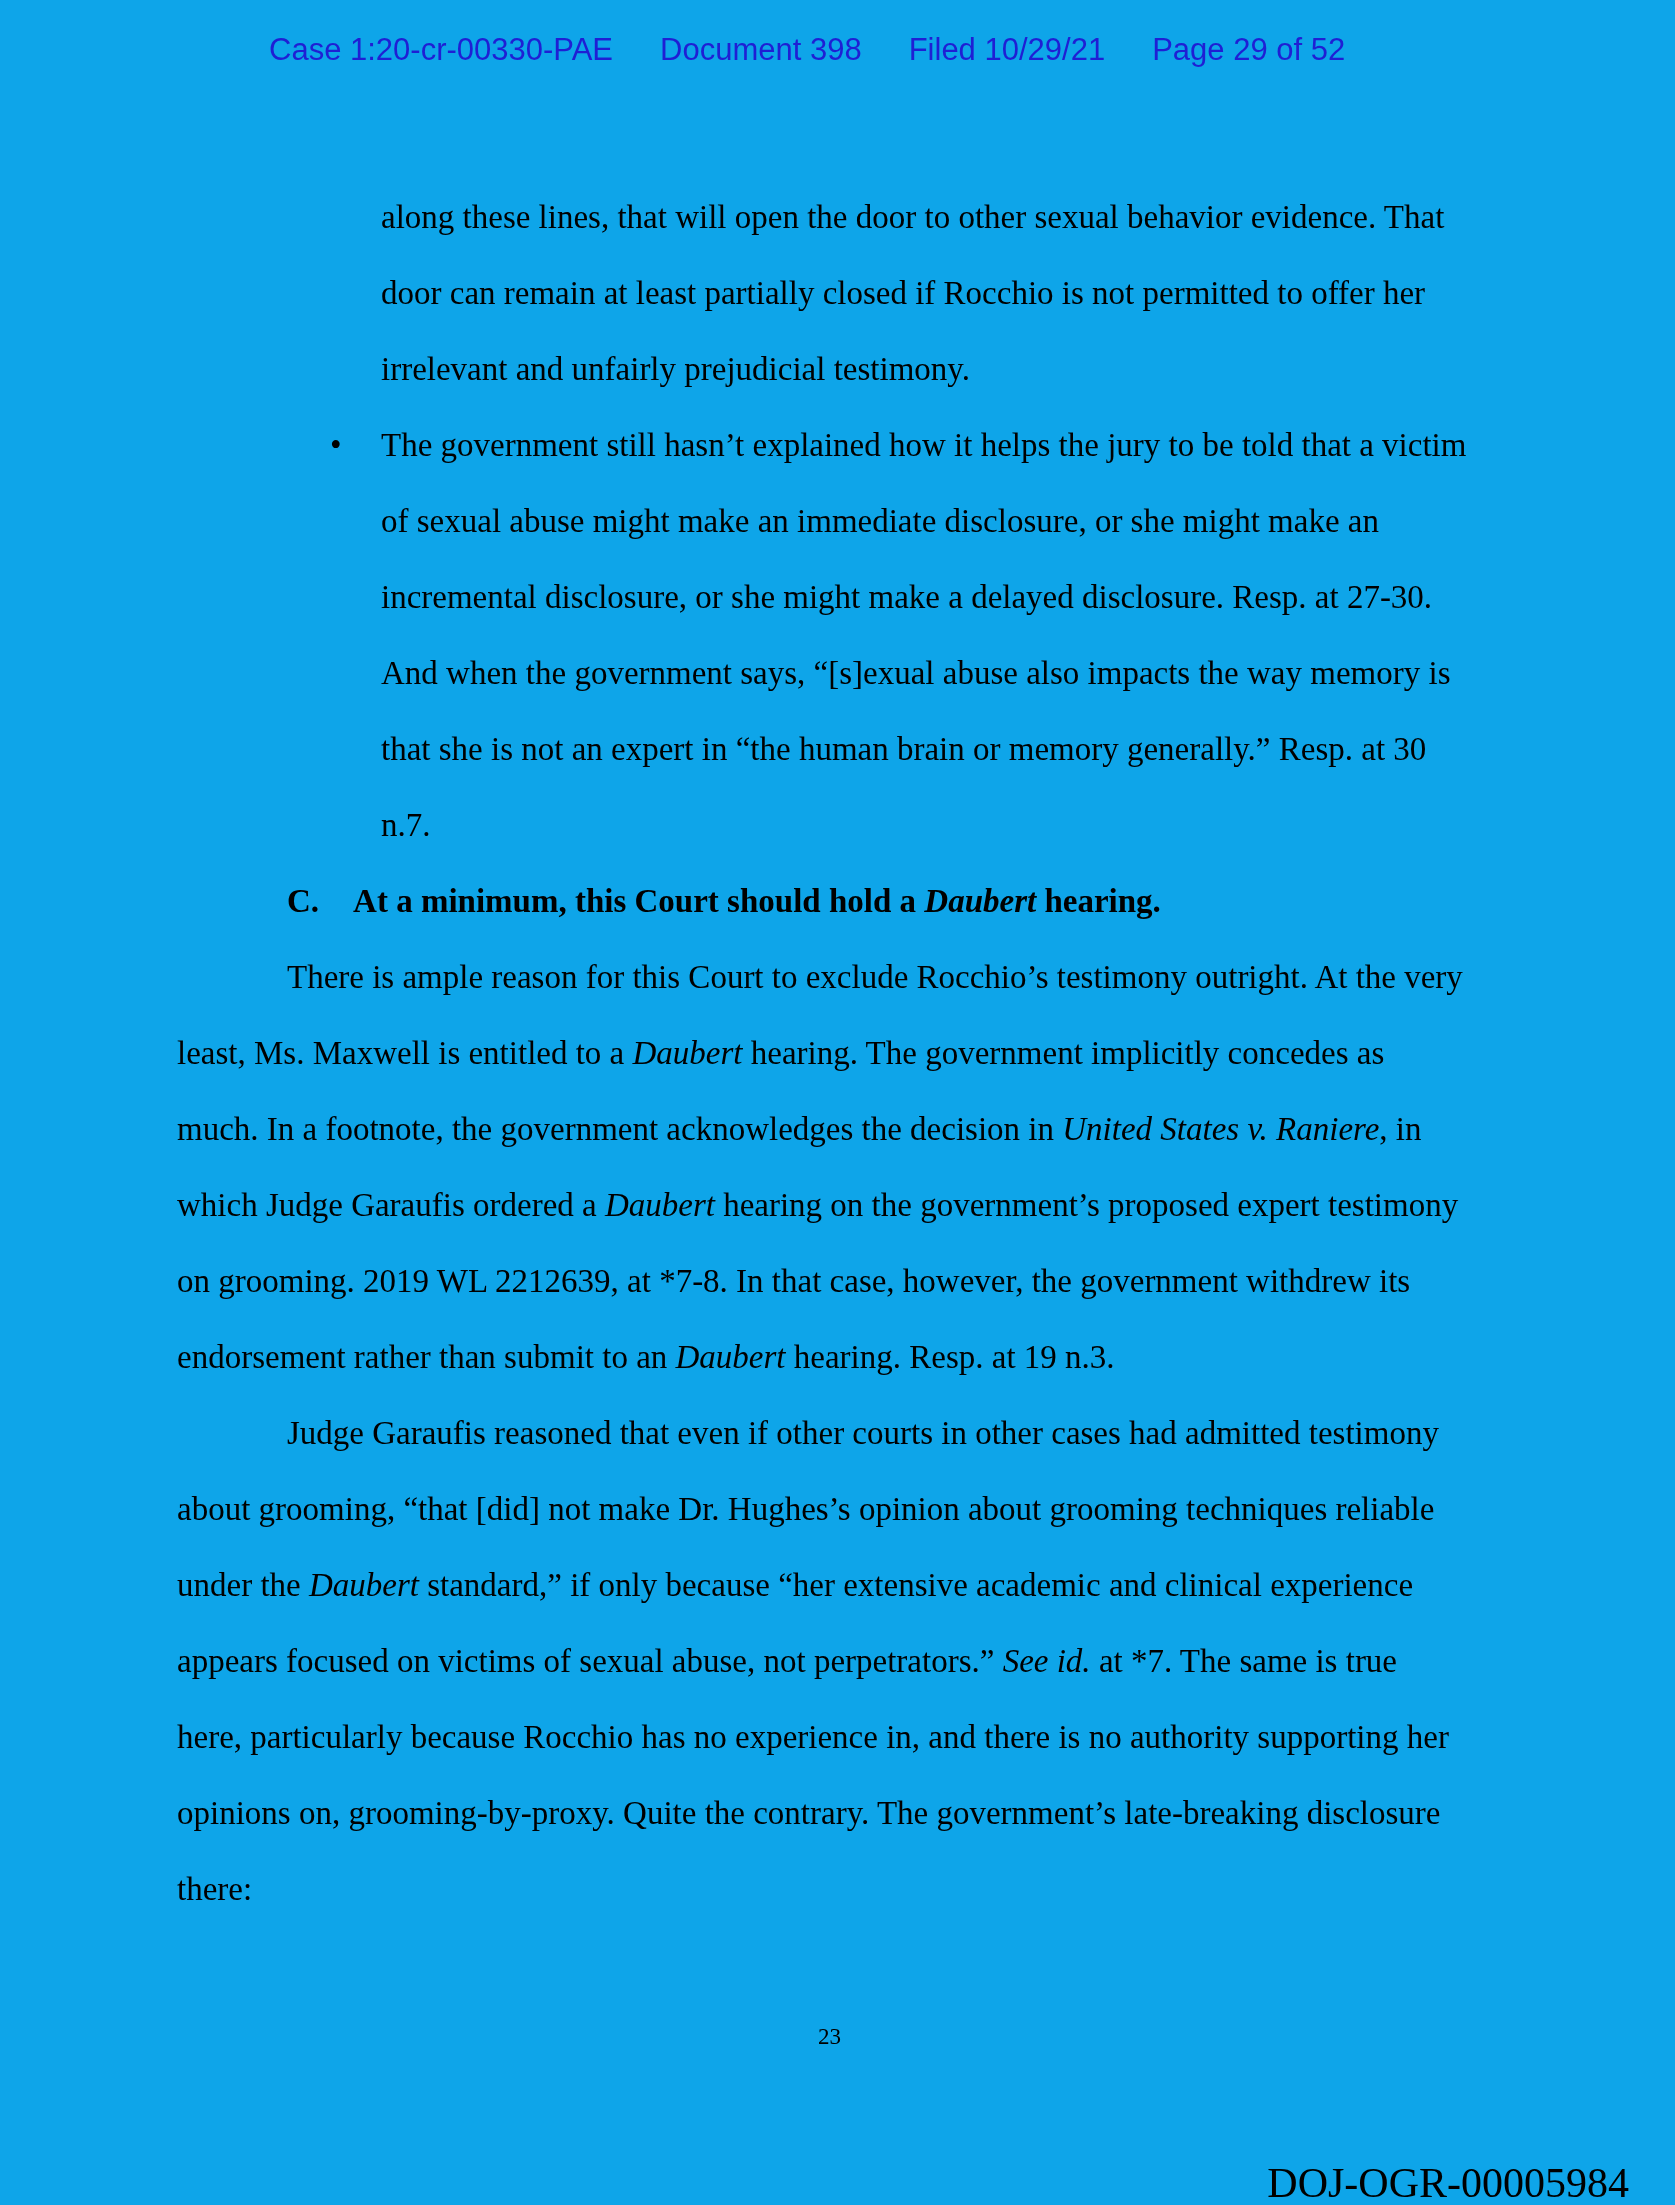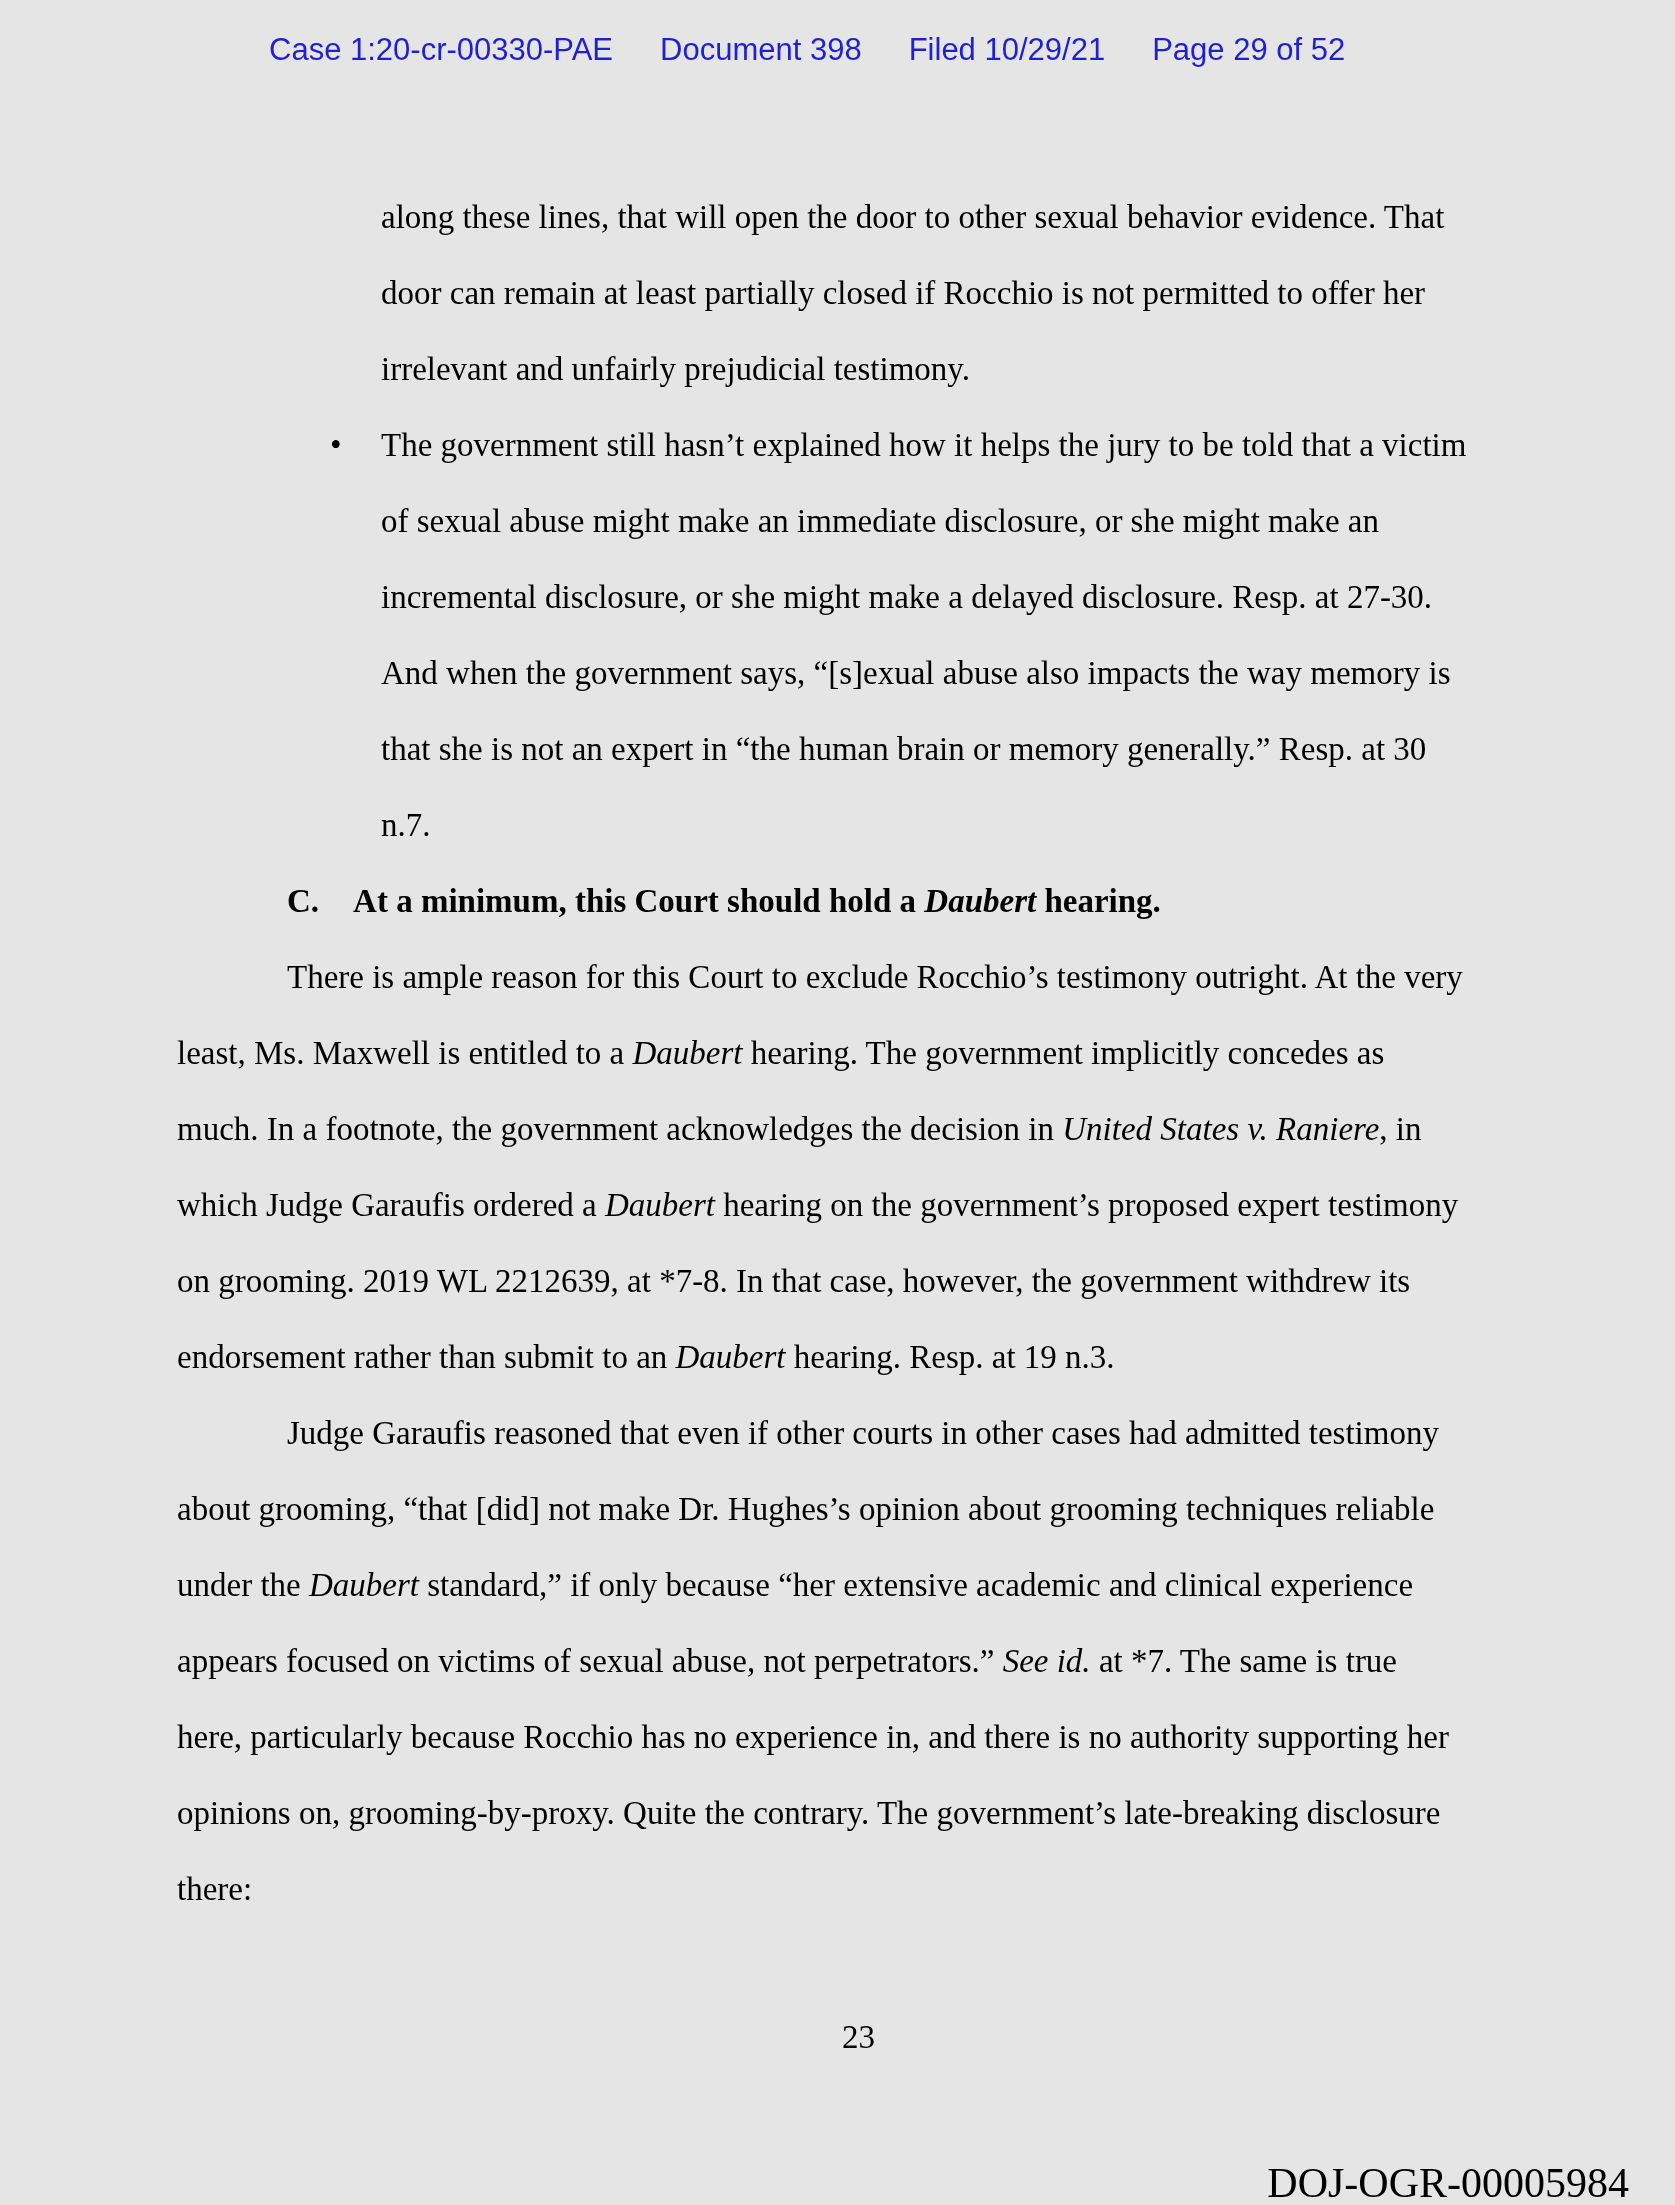--- a/index.html
+++ b/index.html
@@ -1,20 +1,20 @@
 <!DOCTYPE html>
 <html style="font-size:10.5px"><head>
 <meta charset="utf-8">
 <style>
   html, body { margin: 0; padding: 0; background: #888; }
   .page {
     position: relative;
     width: 1675px;
     height: 2205px;
-    background: #e5e5e5;
+    background: #0ea5e9;
     font-family: "Liberation Serif", serif;
     color: #000000;
     overflow: hidden;
   }
   .caption {
     position: absolute;
     left: 269px;
     top: 33px;
     display: flex;
     gap: 47px;
@@ -42,23 +42,22 @@
   .k-heading { font-weight: bold; }
   .s-i  { font-style: italic; }
   .s-b  { font-weight: bold; }
   .s-bi { font-weight: bold; font-style: italic; }
   .s-gap { margin-right: 34px; }
   .s-marker { position: absolute; left: -51px; }
   .page-number {
     position: absolute;
     left: 818px;
     top: 2014px;
-    font-size: 33px;
+    font-size: 23px;
     line-height: 46px;
-    margin-left: 24px;
   }
   .bates {
     position: absolute;
     right: 46px;
     top: 2165px;
     font-family: Liberation Serif, serif;
     font-size: 42px;
     line-height: 37px;
     white-space: pre;
   }

